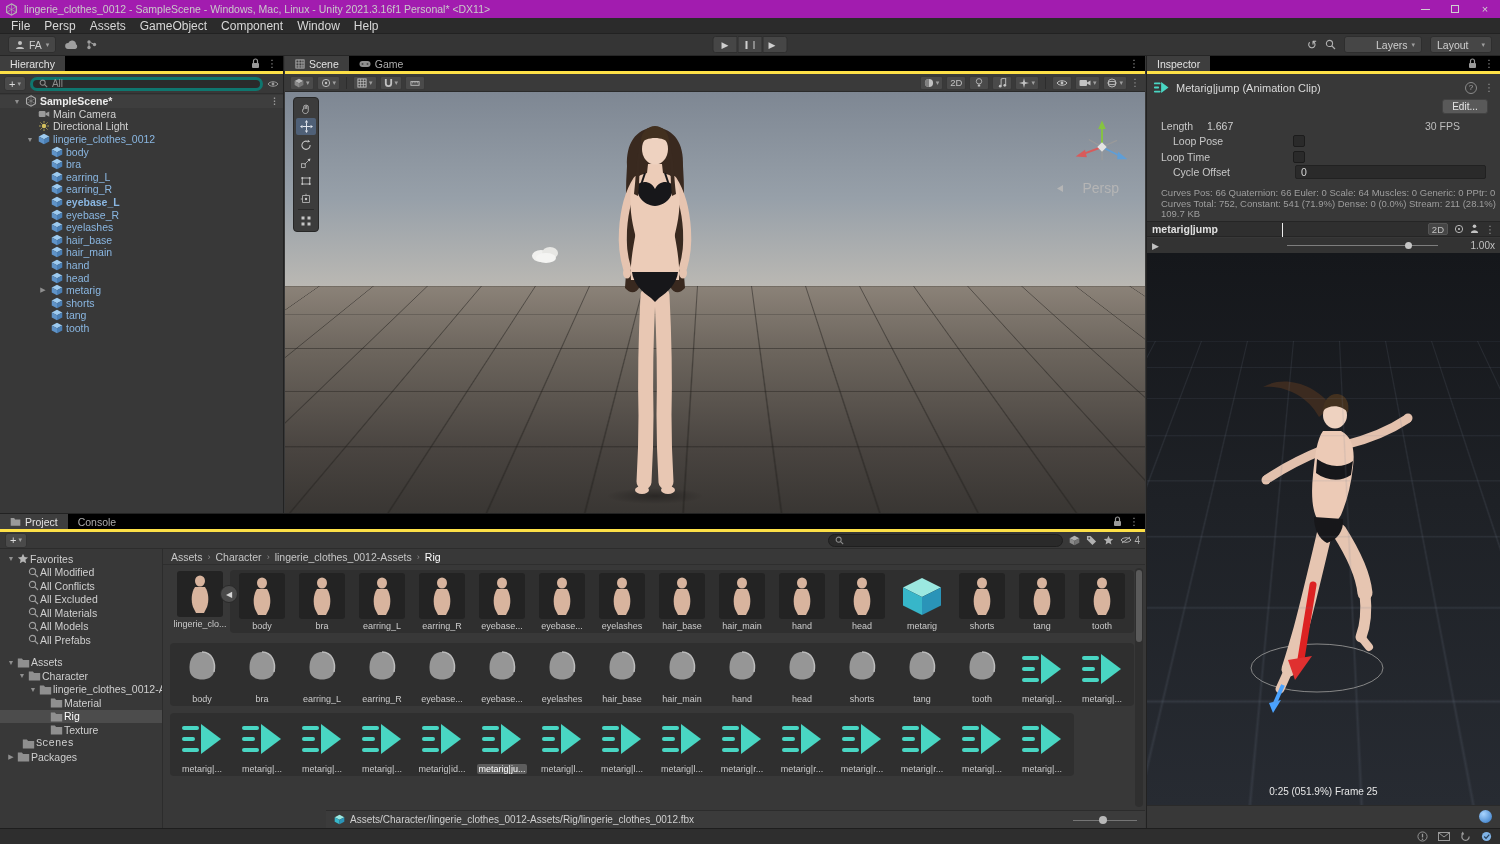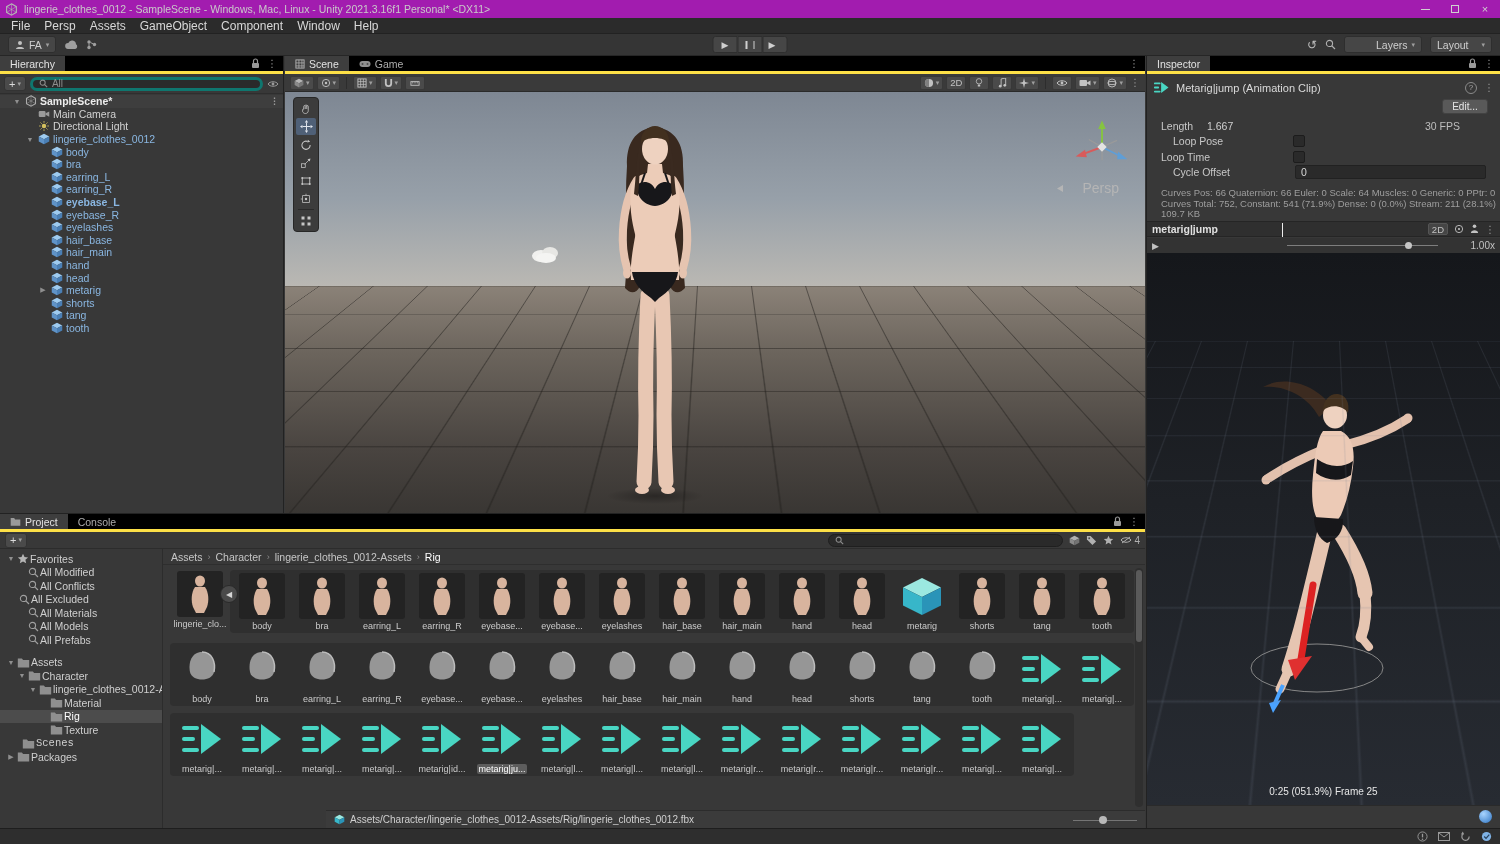--- a/index.html
+++ b/index.html
@@ -928,21 +928,21 @@
           <div class="p-row" style="padding-left: 17px;">
             <span class="exp"></span>
             <span class="ic">
               <svg width="11" height="11" viewBox="0 0 16 16">
                 <circle cx="6.5" cy="6.5" r="4.5" fill="none" stroke="#9f9f9f" stroke-width="1.6"></circle>
                 <line x1="10" y1="10" x2="14.5" y2="14.5" stroke="#9f9f9f" stroke-width="1.8"></line>
               </svg>
             </span>
             <span>All Conflicts</span>
           </div>
-          <div class="p-row" style="padding-left: 8px;">
+          <div class="p-row" style="padding-left: 17px;">
             <span class="exp"></span>
             <span class="ic">
               <svg width="11" height="11" viewBox="0 0 16 16">
                 <circle cx="6.5" cy="6.5" r="4.5" fill="none" stroke="#9f9f9f" stroke-width="1.6"></circle>
                 <line x1="10" y1="10" x2="14.5" y2="14.5" stroke="#9f9f9f" stroke-width="1.8"></line>
               </svg>
             </span>
             <span>All Excluded</span>
           </div>
           <div class="p-row" style="padding-left: 17px;">

